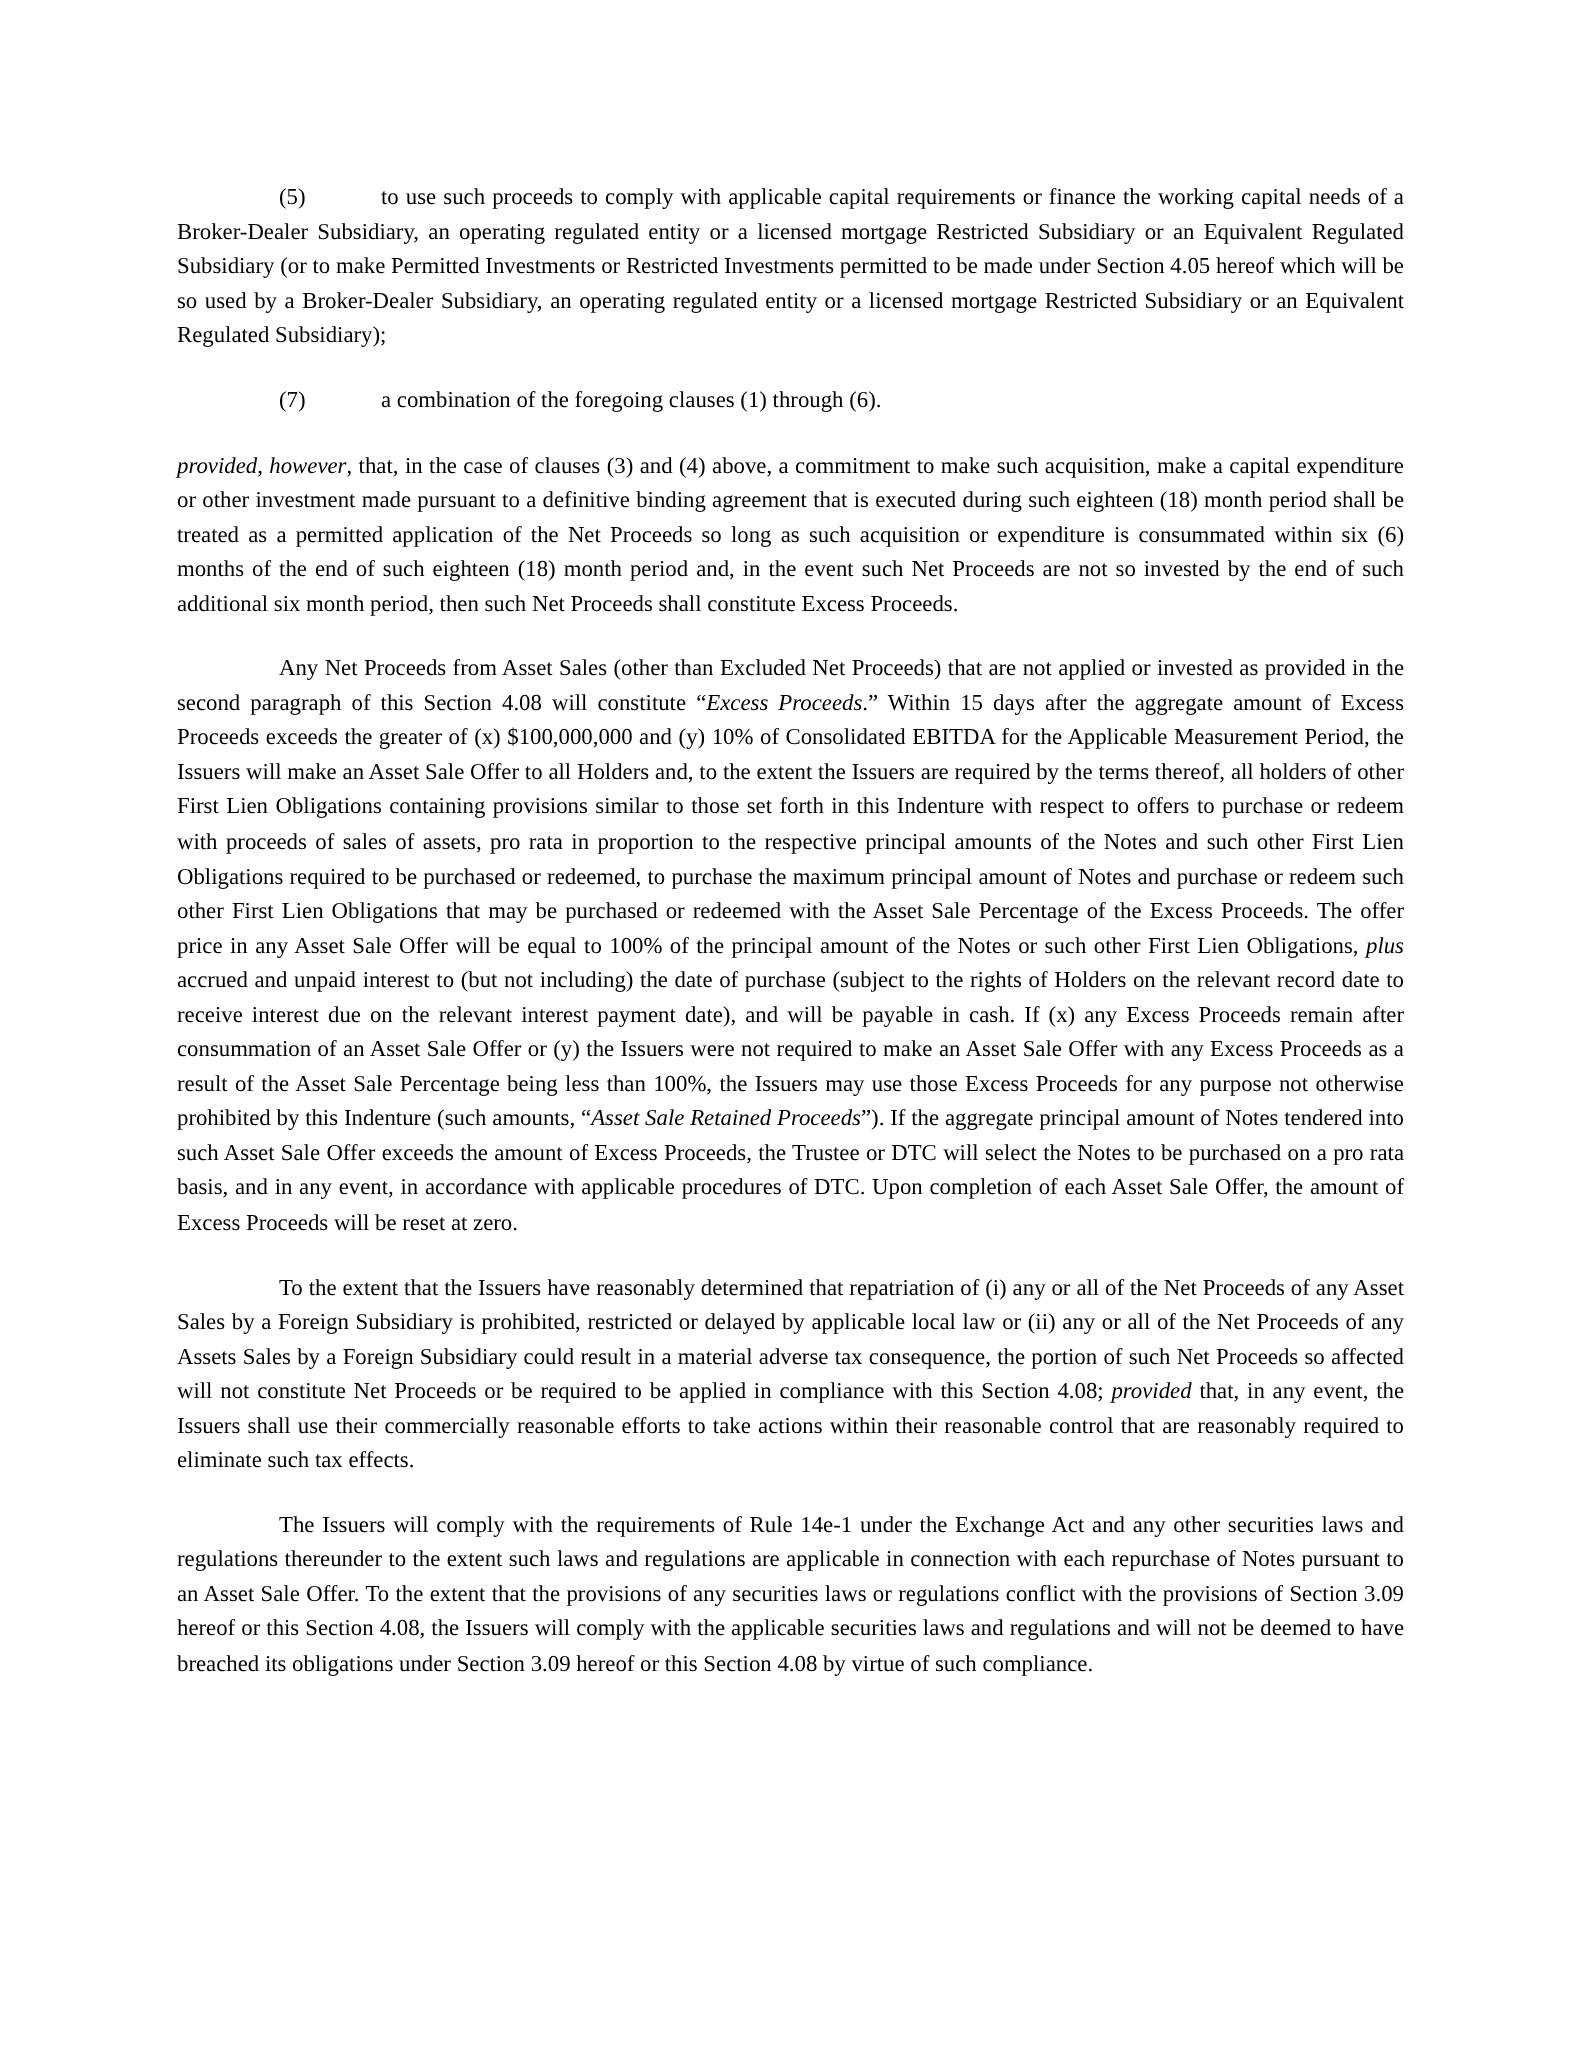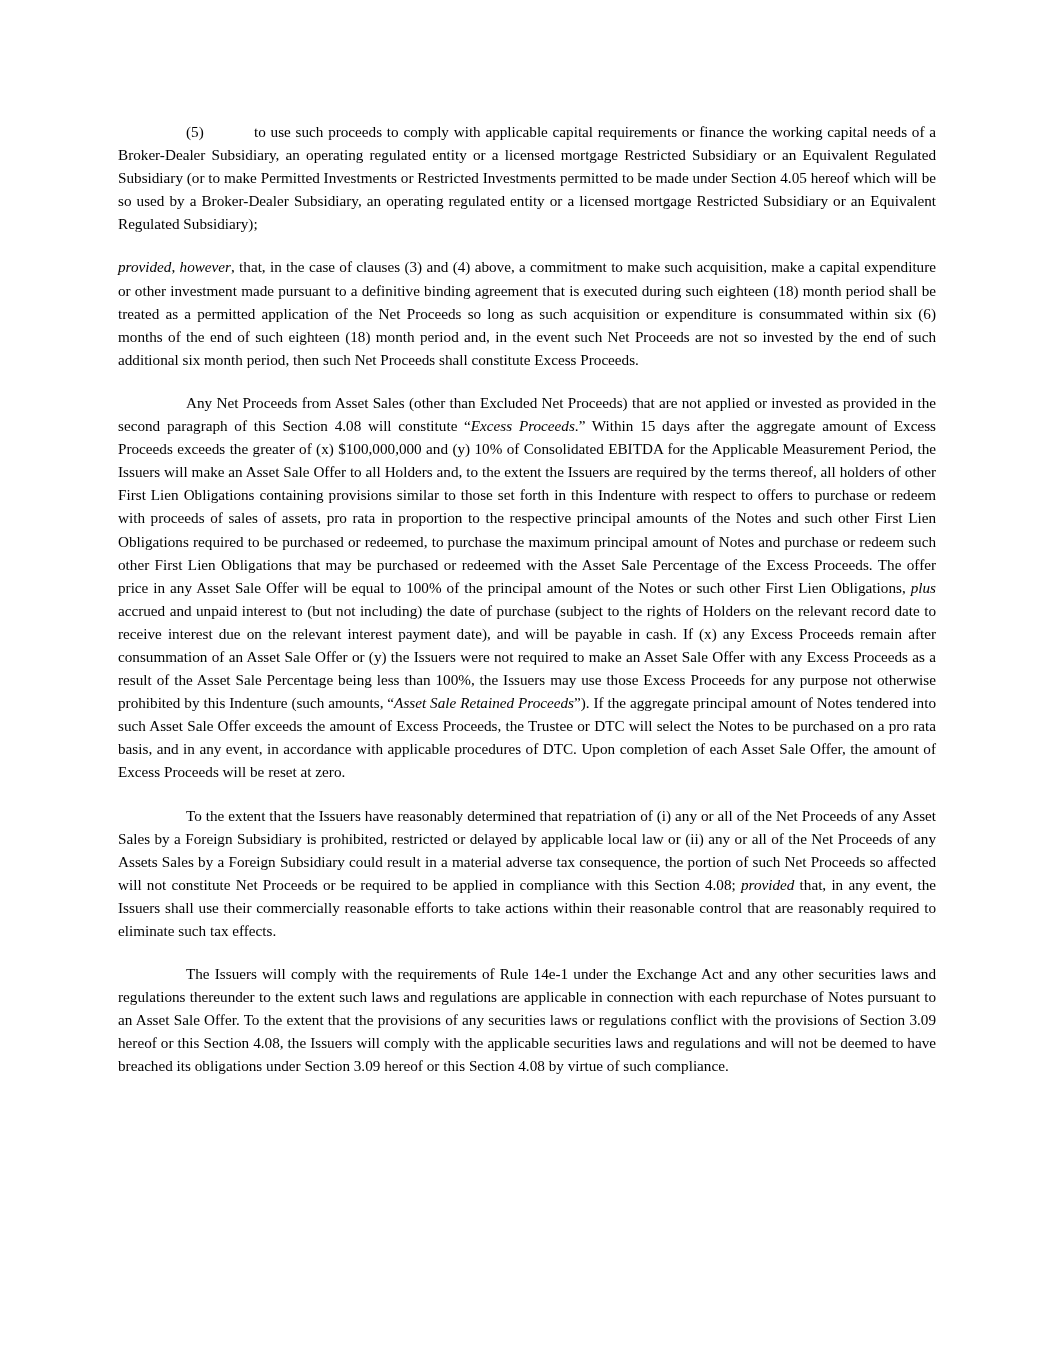--- a/index.html
+++ b/index.html
@@ -62,20 +62,21 @@
 </style>
 </head>
 <body>
 
 <div class="page">
   <div class="content">
 
     <p class="clause-row indent-first"><span class="clause-num">(5)</span><span>to use such proceeds to comply with applicable capital requirements or finance the working capital needs of a Broker-Dealer Subsidiary, an operating regulated entity or a licensed mortgage Restricted Subsidiary or an Equivalent Regulated Subsidiary (or to make Permitted Investments or Restricted Investments permitted to be made under Section 4.05 hereof which will be so used by a Broker-Dealer Subsidiary, an operating regulated entity or a licensed mortgage Restricted Subsidiary or an Equivalent Regulated Subsidiary);</span></p>
 
 
+    <p class="clause-row indent-first"><span class="clause-num">(7)</span><span>a combination of the foregoing clauses (1) through (6).</span></p>
 
     <p class="para flush"><i>provided</i><span>, </span><i>however</i><span>, that, in the case of clauses (3) and (4) above, a commitment to make such acquisition, make a capital expenditure or other investment made pursuant to a definitive binding agreement that is executed during such eighteen (18) month period shall be treated as a permitted application of the Net Proceeds so long as such acquisition or expenditure is consummated within six (6) months of the end of such eighteen (18) month period and, in the event such Net Proceeds are not so invested by the end of such additional six month period, then such Net Proceeds shall constitute Excess Proceeds.</span></p>
 
 
     <p class="para indent-first"><span>Any Net Proceeds from Asset Sales (other than Excluded Net Proceeds) that are not applied or invested as provided in the second paragraph of this Section 4.08 will constitute “</span><i>Excess Proceeds</i><span>.” Within 15 days after the aggregate amount of Excess Proceeds exceeds the greater of (x) $100,000,000 and (y) 10% of Consolidated EBITDA for the Applicable Measurement Period, the Issuers will make an Asset Sale Offer to all Holders and, to the extent the Issuers are required by the terms thereof, all holders of other First Lien Obligations containing provisions similar to those set forth in this Indenture with respect to offers to purchase or redeem with proceeds of sales of assets, pro rata in proportion to the respective principal amounts of the Notes and such other First Lien Obligations required to be purchased or redeemed, to purchase the maximum principal amount of Notes and purchase or redeem such other First Lien Obligations that may be purchased or redeemed with the Asset Sale Percentage of the Excess Proceeds.  The offer price in any Asset Sale Offer will be equal to 100% of the principal amount of the Notes or such other First Lien Obligations, </span><i>plus</i><span> accrued and unpaid interest to (but not including) the date of purchase (subject to the rights of Holders on the relevant record date to receive interest due on the relevant interest payment date), and will be payable in cash.  If (x) any Excess Proceeds remain after consummation of an Asset Sale Offer or (y) the Issuers were not required to make an Asset Sale Offer with any Excess Proceeds as a result of the Asset Sale Percentage being less than 100%, the Issuers may use those Excess Proceeds for any purpose not otherwise prohibited by this Indenture (such amounts, “</span><i>Asset Sale Retained Proceeds</i><span>”).  If the aggregate principal amount of Notes tendered into such Asset Sale Offer exceeds the amount of Excess Proceeds, the Trustee or DTC will select the Notes to be purchased on a pro rata basis, and in any event, in accordance with applicable procedures of DTC.  Upon completion of each Asset Sale Offer, the amount of Excess Proceeds will be reset at zero.</span></p>
 
     <p class="para indent-first"><span>To the extent that the Issuers have reasonably determined that repatriation of (i) any or all of the Net Proceeds of any Asset Sales by a Foreign Subsidiary is prohibited, restricted or delayed by applicable local law or (ii) any or all of the Net Proceeds of any Assets Sales by a Foreign Subsidiary could result in a material adverse tax consequence, the portion of such Net Proceeds so affected will not constitute Net Proceeds or be required to be applied in compliance with this Section 4.08; </span><i>provided</i><span> that, in any event, the Issuers shall use their commercially reasonable efforts to take actions within their reasonable control that are reasonably required to eliminate such tax effects.</span></p>
 
     <p class="para indent-first"><span>The Issuers will comply with the requirements of Rule 14e-1 under the Exchange Act and any other securities laws and regulations thereunder to the extent such laws and regulations are applicable in connection with each repurchase of Notes pursuant to an Asset Sale Offer.  To the extent that the provisions of any securities laws or regulations conflict with the provisions of Section 3.09 hereof or this Section 4.08, the Issuers will comply with the applicable securities laws and regulations and will not be deemed to have breached its obligations under Section 3.09 hereof or this Section 4.08 by virtue of such compliance.</span></p>
 

